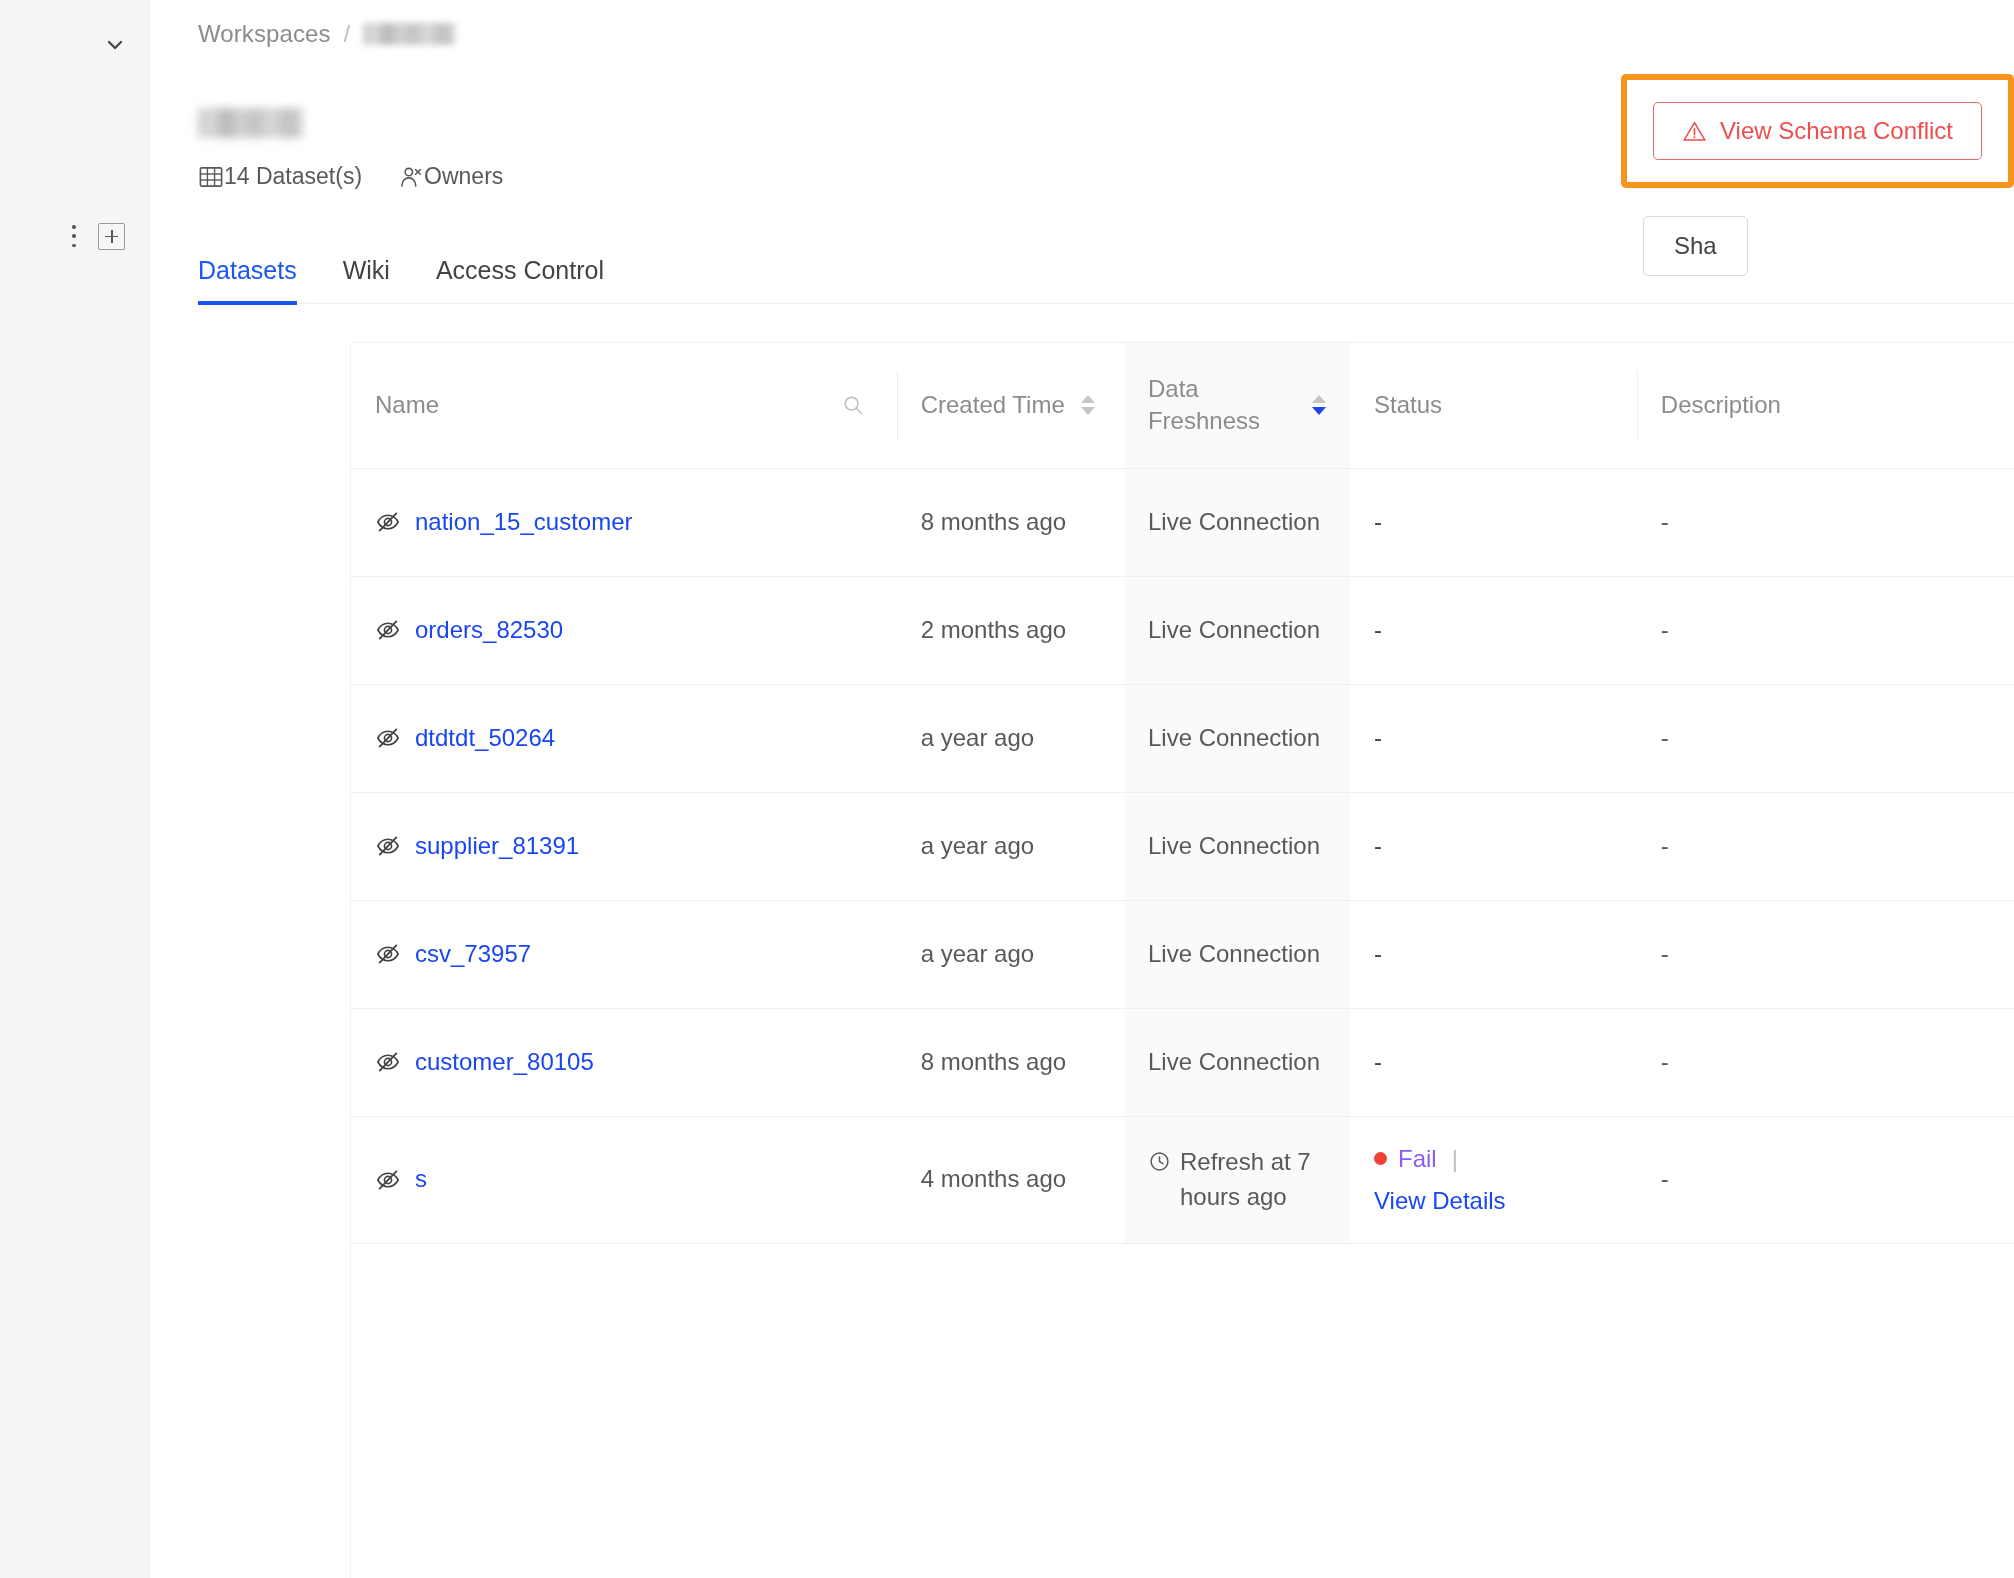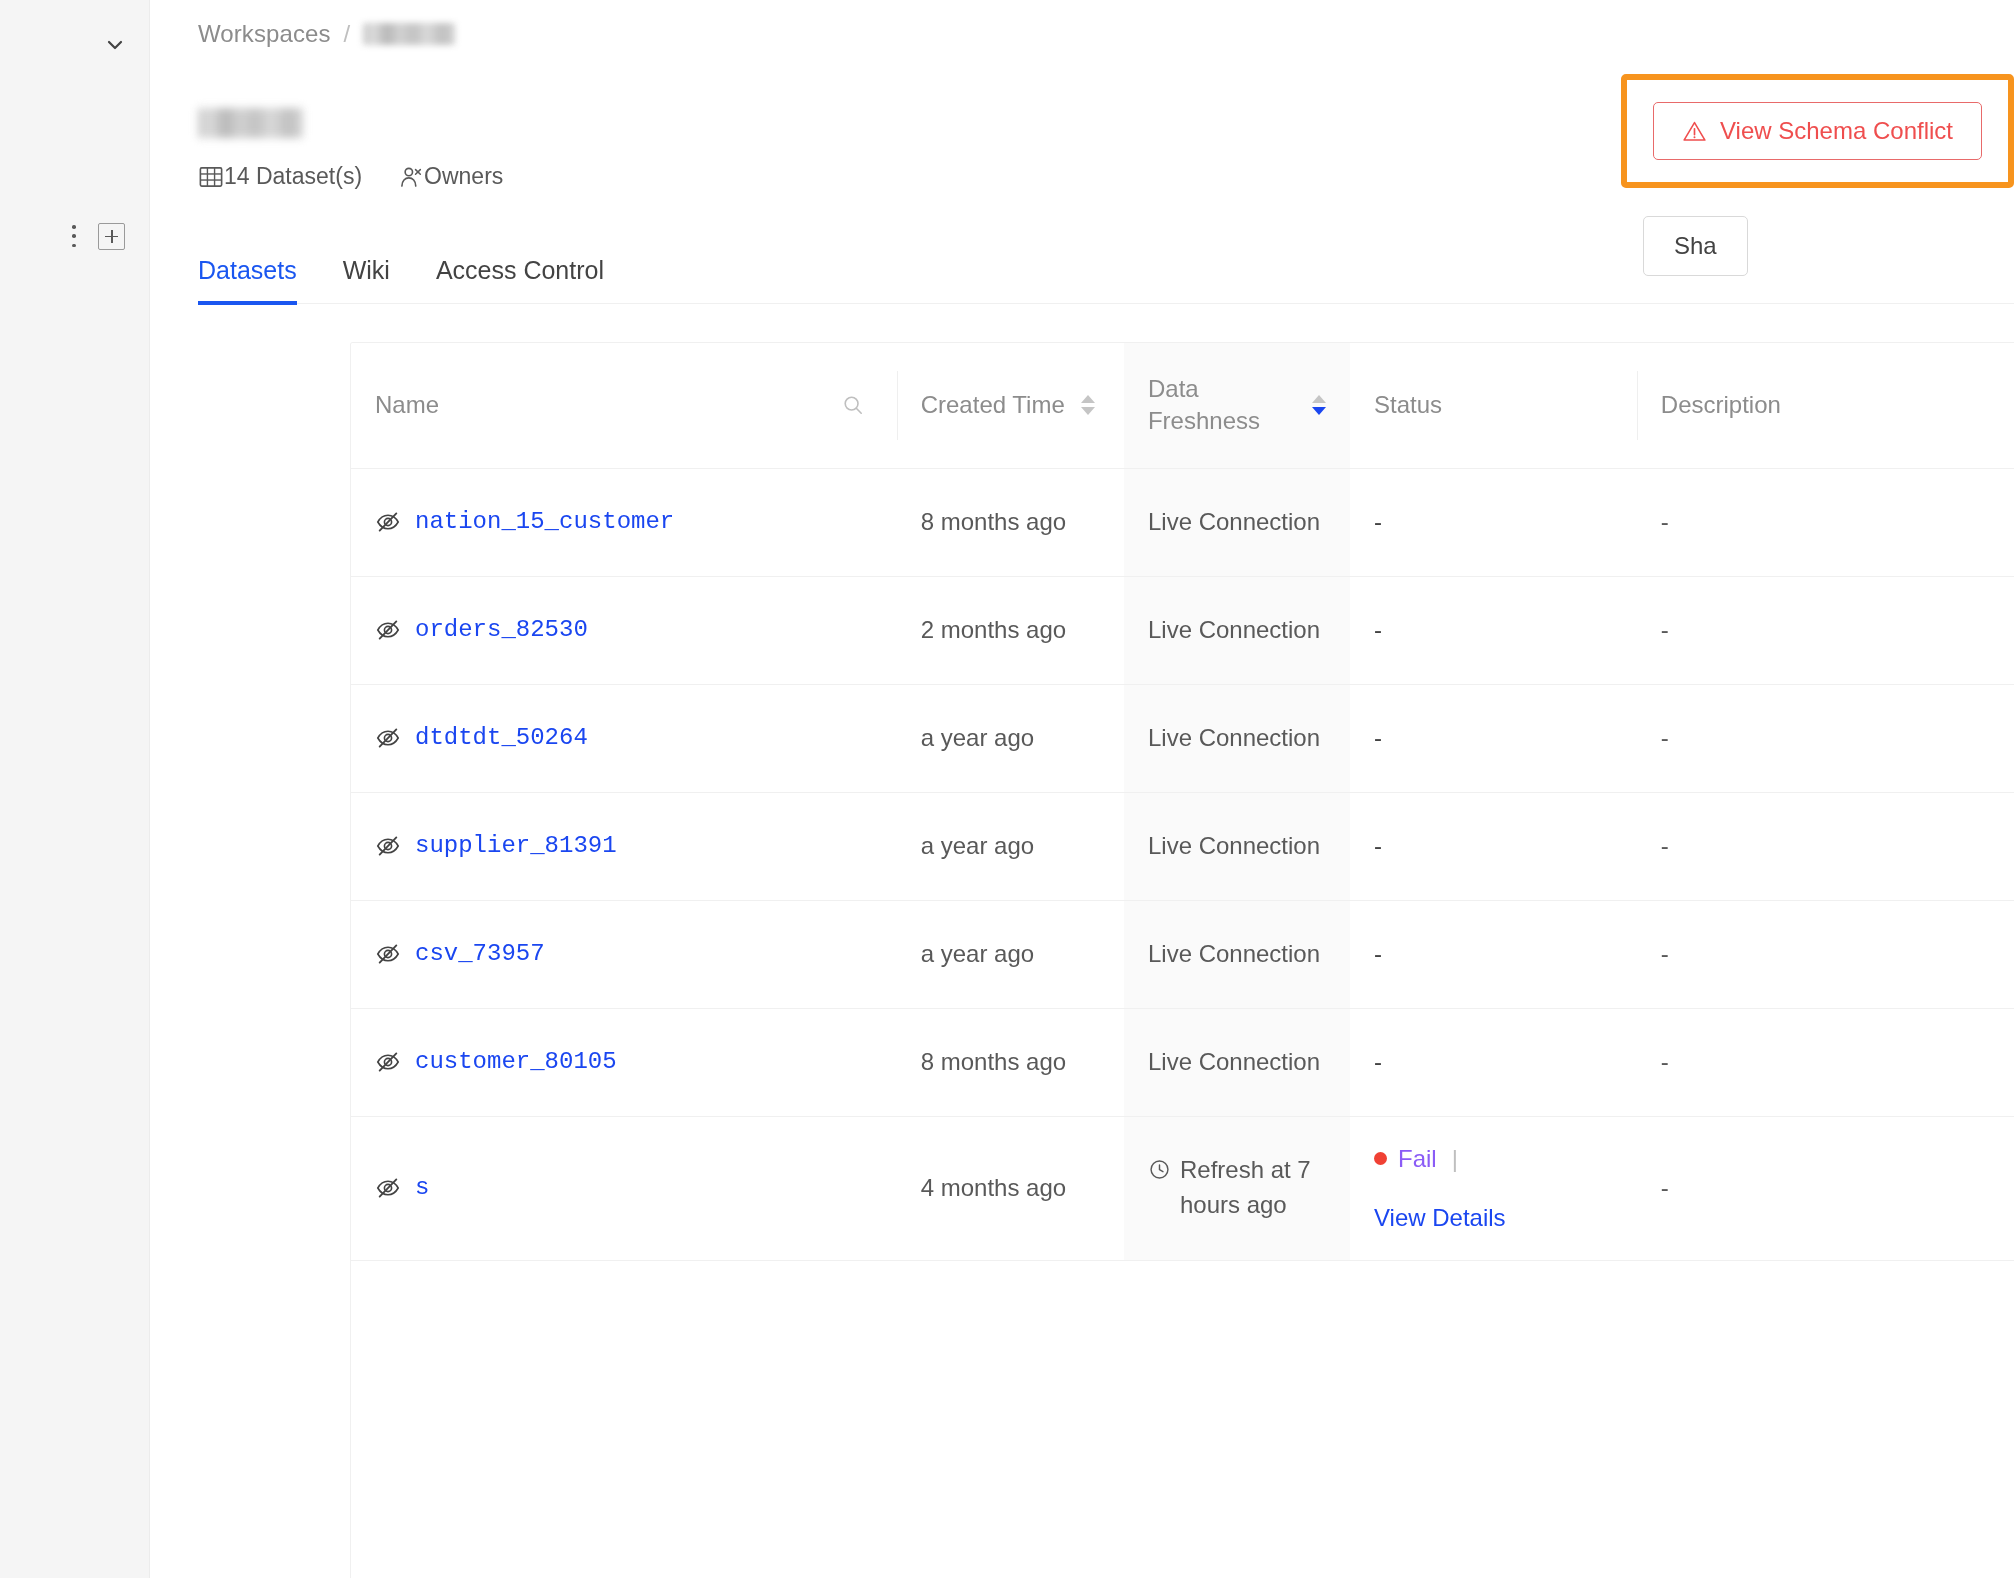--- a/index.html
+++ b/index.html
@@ -296,36 +296,35 @@
   tbody td.fresh-col { background: #fafafa; color: #595959; }
   tbody td.muted { color: #595959; }
 
   .name-cell { display: flex; align-items: center; gap: 14px; }
   .ds-link {
     color: #1a46f0;
     font-size: 24px;
     text-decoration: none;
     cursor: pointer;
     white-space: nowrap;
-    font-family: Liberation Mono, monospace;
   }
 
   .fresh-inline { display: flex; align-items: flex-start; gap: 9px; }
   .fresh-inline .clock { flex: 0 0 auto; margin-top: 5px; }
 
   .status-cell { line-height: 1.5; }
   .status-line1 { display: flex; align-items: center; gap: 11px; }
   .dot-fail {
     width: 13px; height: 13px; border-radius: 50%;
     background: #f04134; display: inline-block;
   }
   .status-text { color: #8b5cf6; }
   .status-pipe { color: #bfbfbf; margin-left: 4px; }
   .view-details {
-    color: #1a46f0; cursor: pointer; display: inline-block; margin-top: 23px;
+    color: #1a46f0; cursor: pointer; display: inline-block; margin-top: 6px;
   }
 
   .eye-off-icon { display:block; }
 </style>
 </head>
 <body>
 
 <div class="app">
 
   <div class="sidebar">

